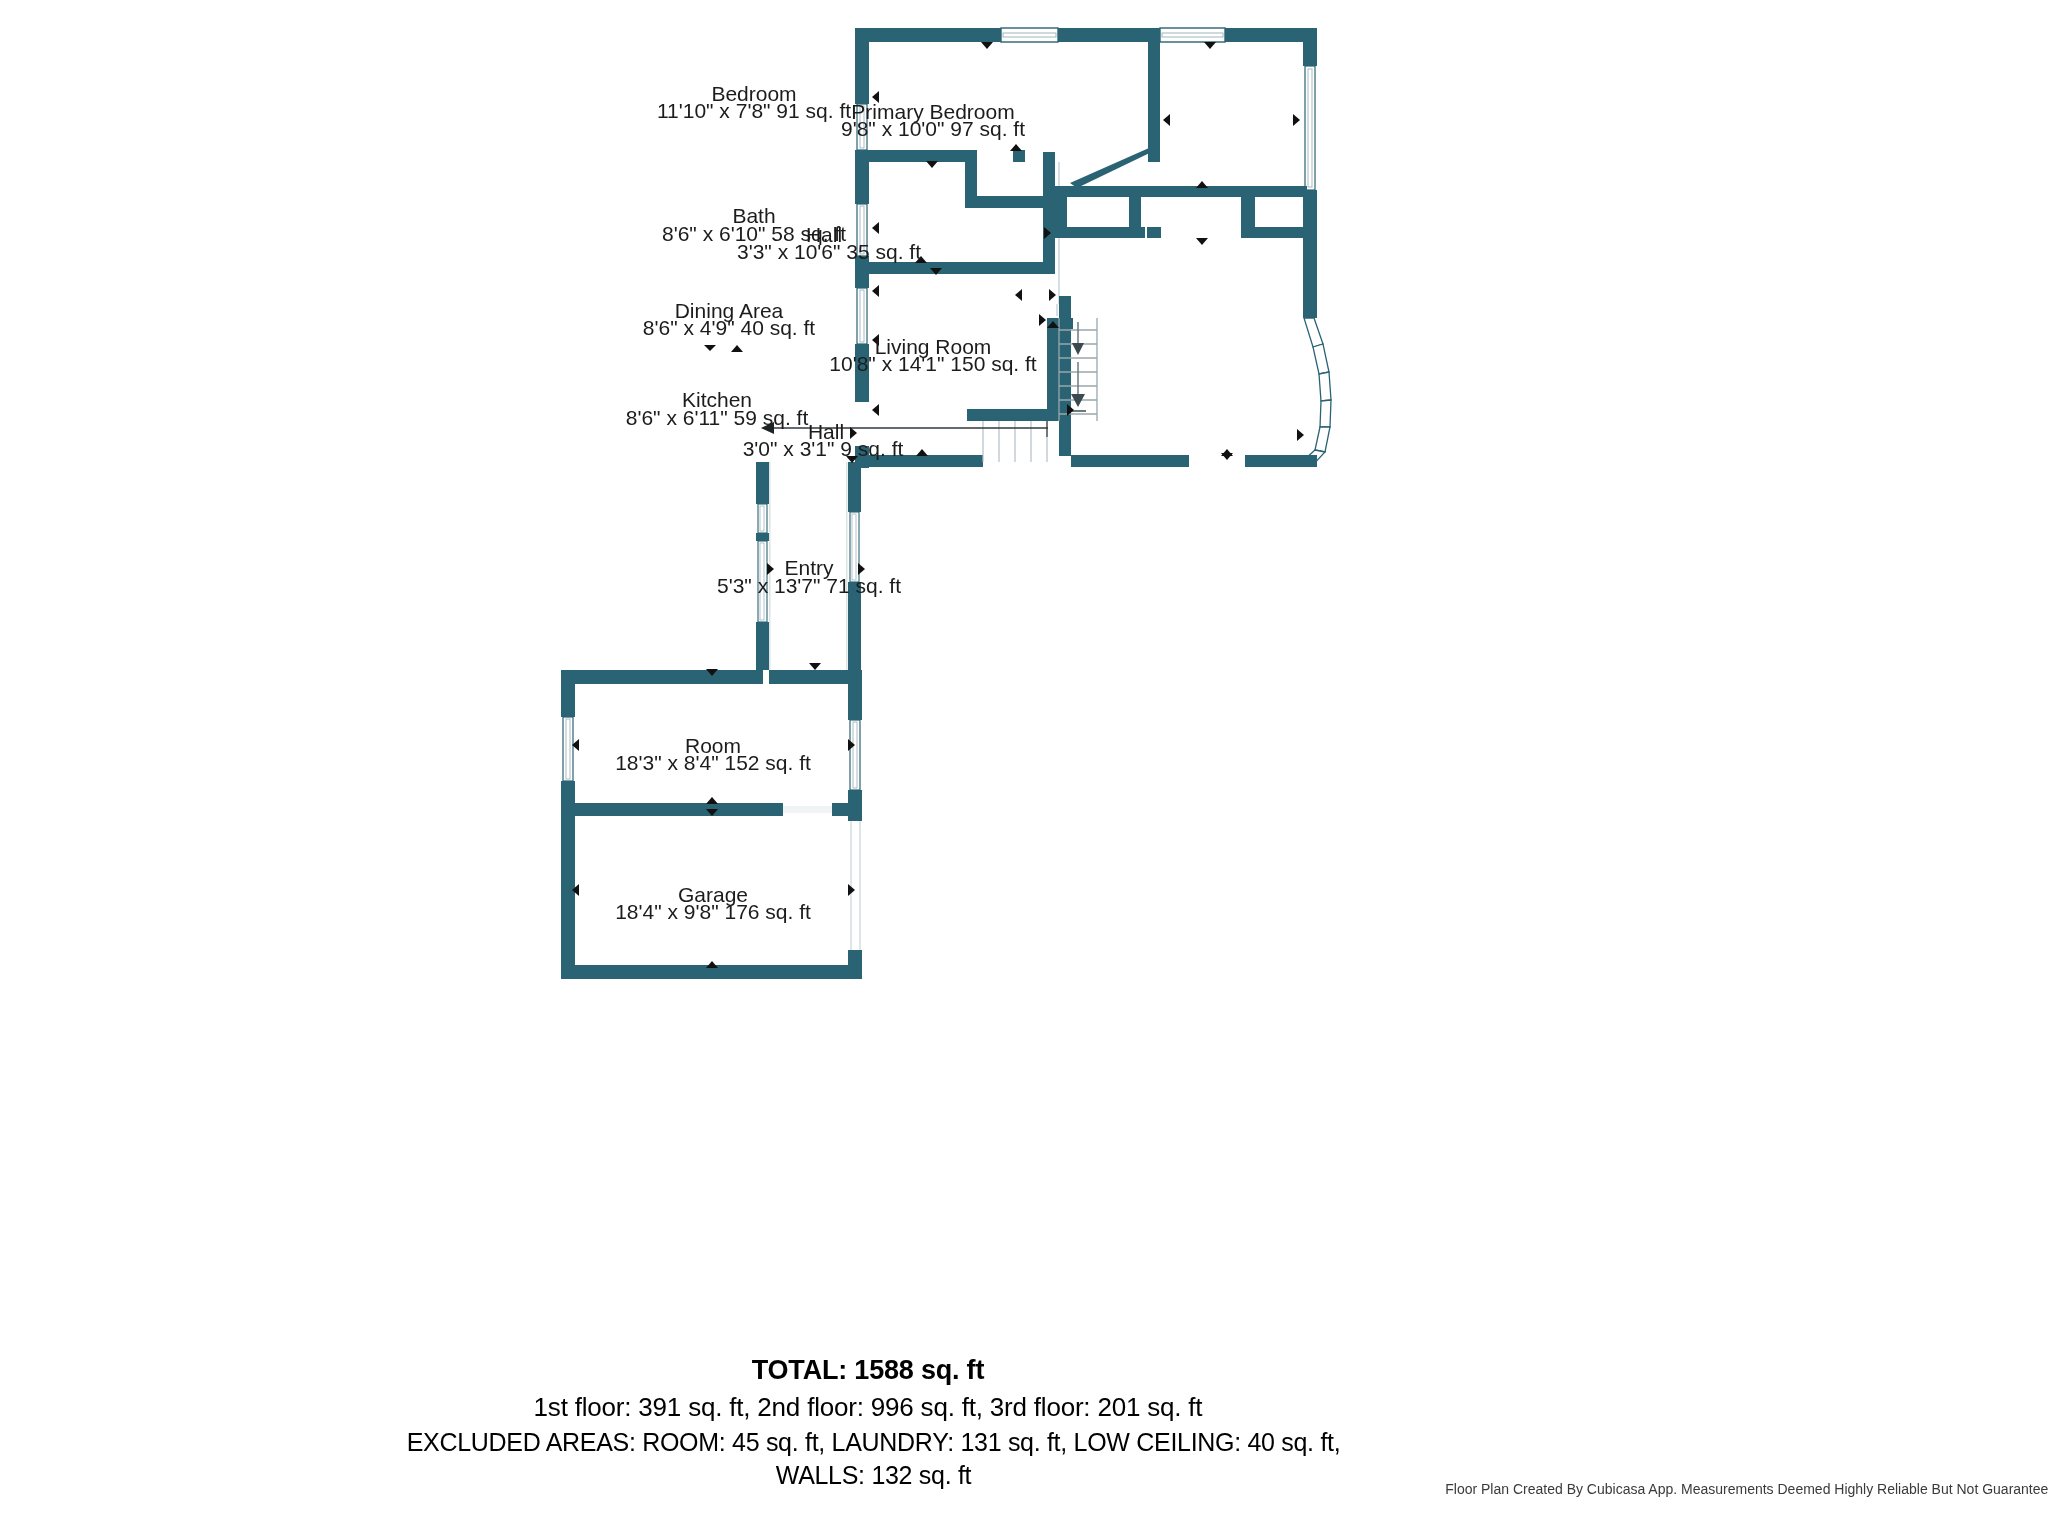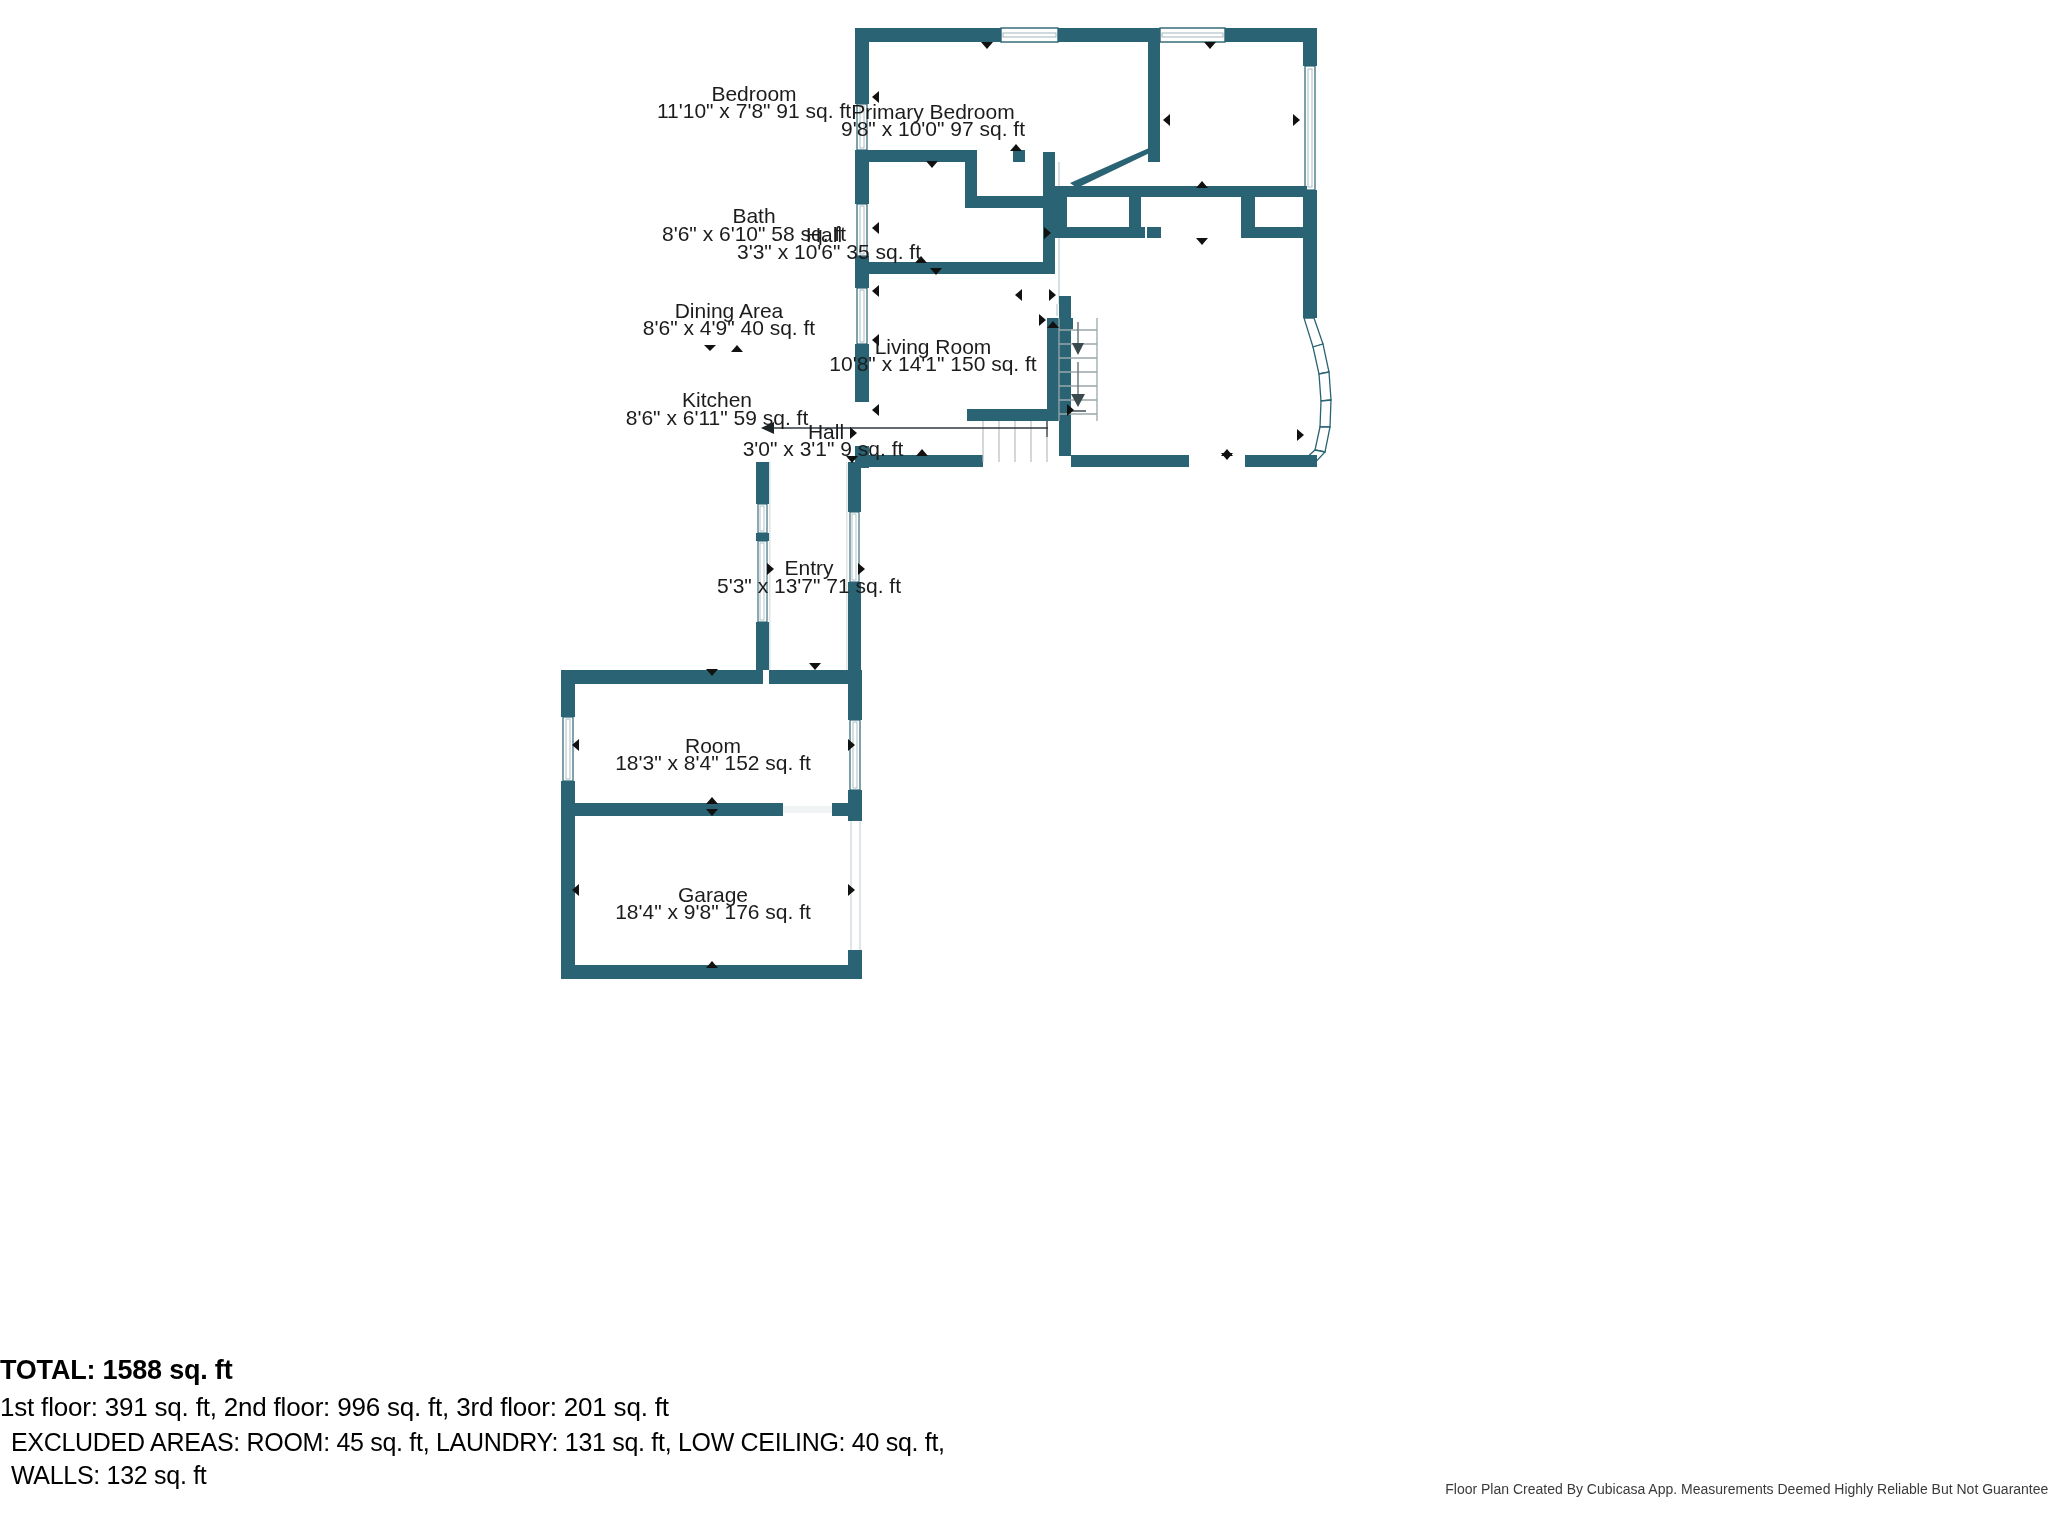--- a/index.html
+++ b/index.html
@@ -40,21 +40,21 @@
   }
   .room-name { font-size: 21px; }
   .room-dims { font-size: 21px; }
 
   
   #summary {
     position: absolute;
     left: 0;
     top: 1352px;
     width: 1736px;
-    text-align: left;
+    text-align: center;
     font-family: "Liberation Sans", sans-serif;
     color: #000000;
     line-height: 1.35;
   }
   #summary .total {
     font-size: 27px;
     font-weight: bold;
     letter-spacing: -0.2px;
     margin-bottom: 2px;
   }

